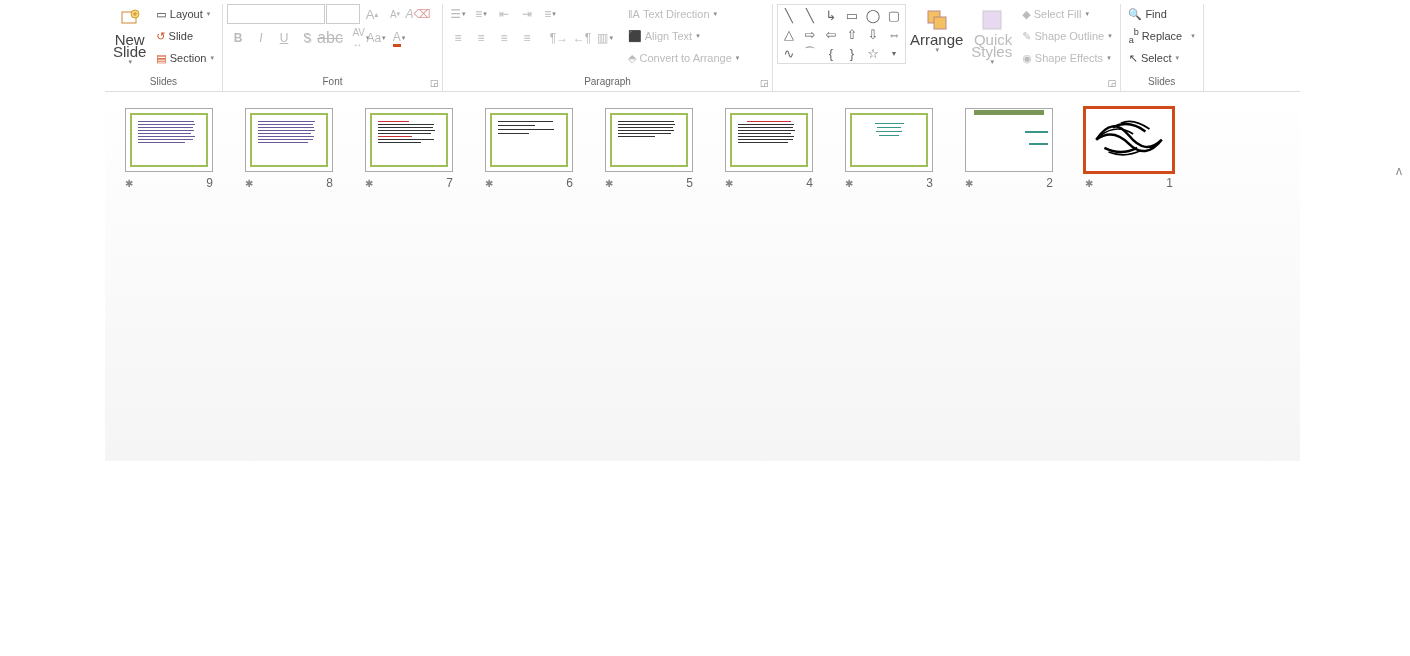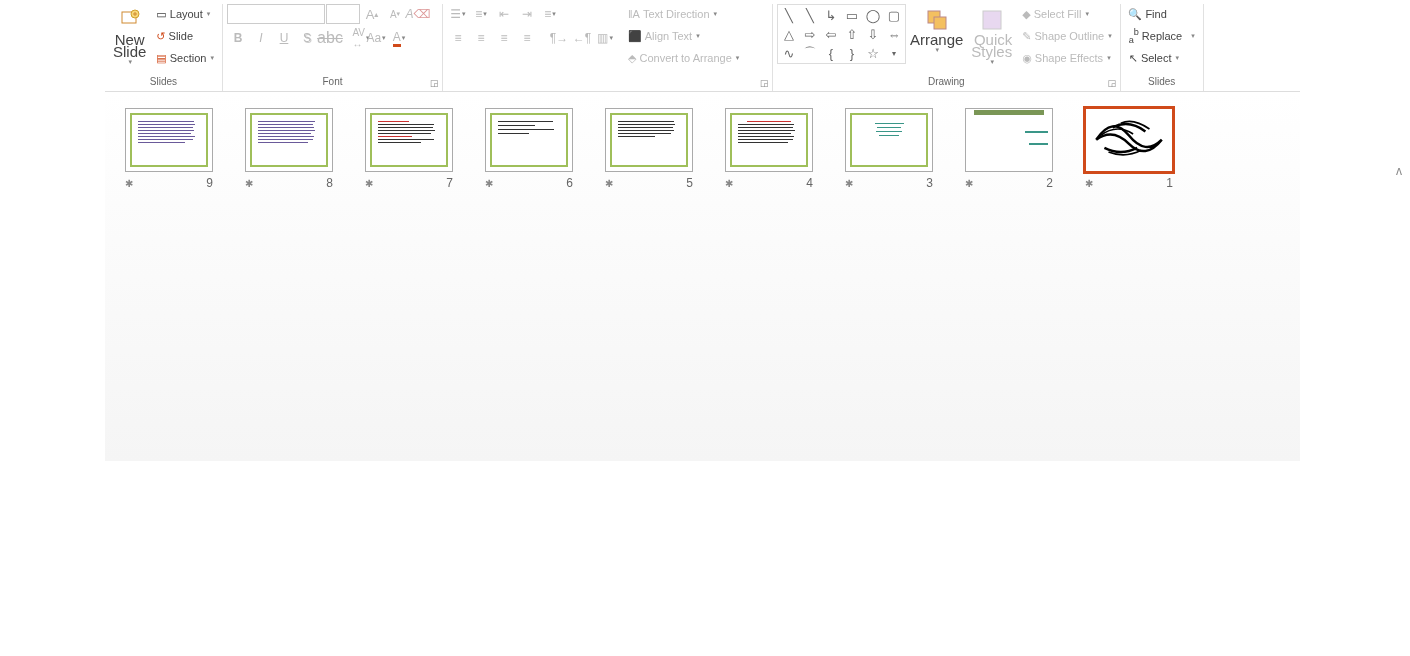--- a/index.html
+++ b/index.html
@@ -150,20 +150,21 @@
           <span>Align Text</span>
             <span class="dd">▾</span>
         </div>
         <div class="small-btn disabled">
           <span>⬘</span>
           <span>Convert to Arrange</span>
             <span class="dd">▾</span>
         </div>
       </div>
     </div>
+    <div class="group-label">Paragraph</div>
     <div class="dialog-launcher">◲</div>
   </div>
 
   <div class="group" style="min-width:340px;">
     <div class="group-content">
       <div class="shape-gal">
         <div class="shape-cell">╲</div>
         <div class="shape-cell">╲</div>
         <div class="shape-cell">↳</div>
         <div class="shape-cell">▭</div>
@@ -213,21 +214,20 @@
           <span>Shape Outline</span>
             <span class="dd">▾</span>
         </div>
         <div class="small-btn disabled">
           <span>◉</span>
           <span>Shape Effects</span>
             <span class="dd">▾</span>
         </div>
       </div>
     </div>
-    <div class="group-label">Drawing</div>
     <div class="dialog-launcher">◲</div>
   </div>
 
   <div class="group">
     <div class="group-content vstack">
       <div class="small-btn">
         <span style="font-weight:bold;">🔍</span>
         <span>Find</span>
       </div>
       <div class="small-btn">

